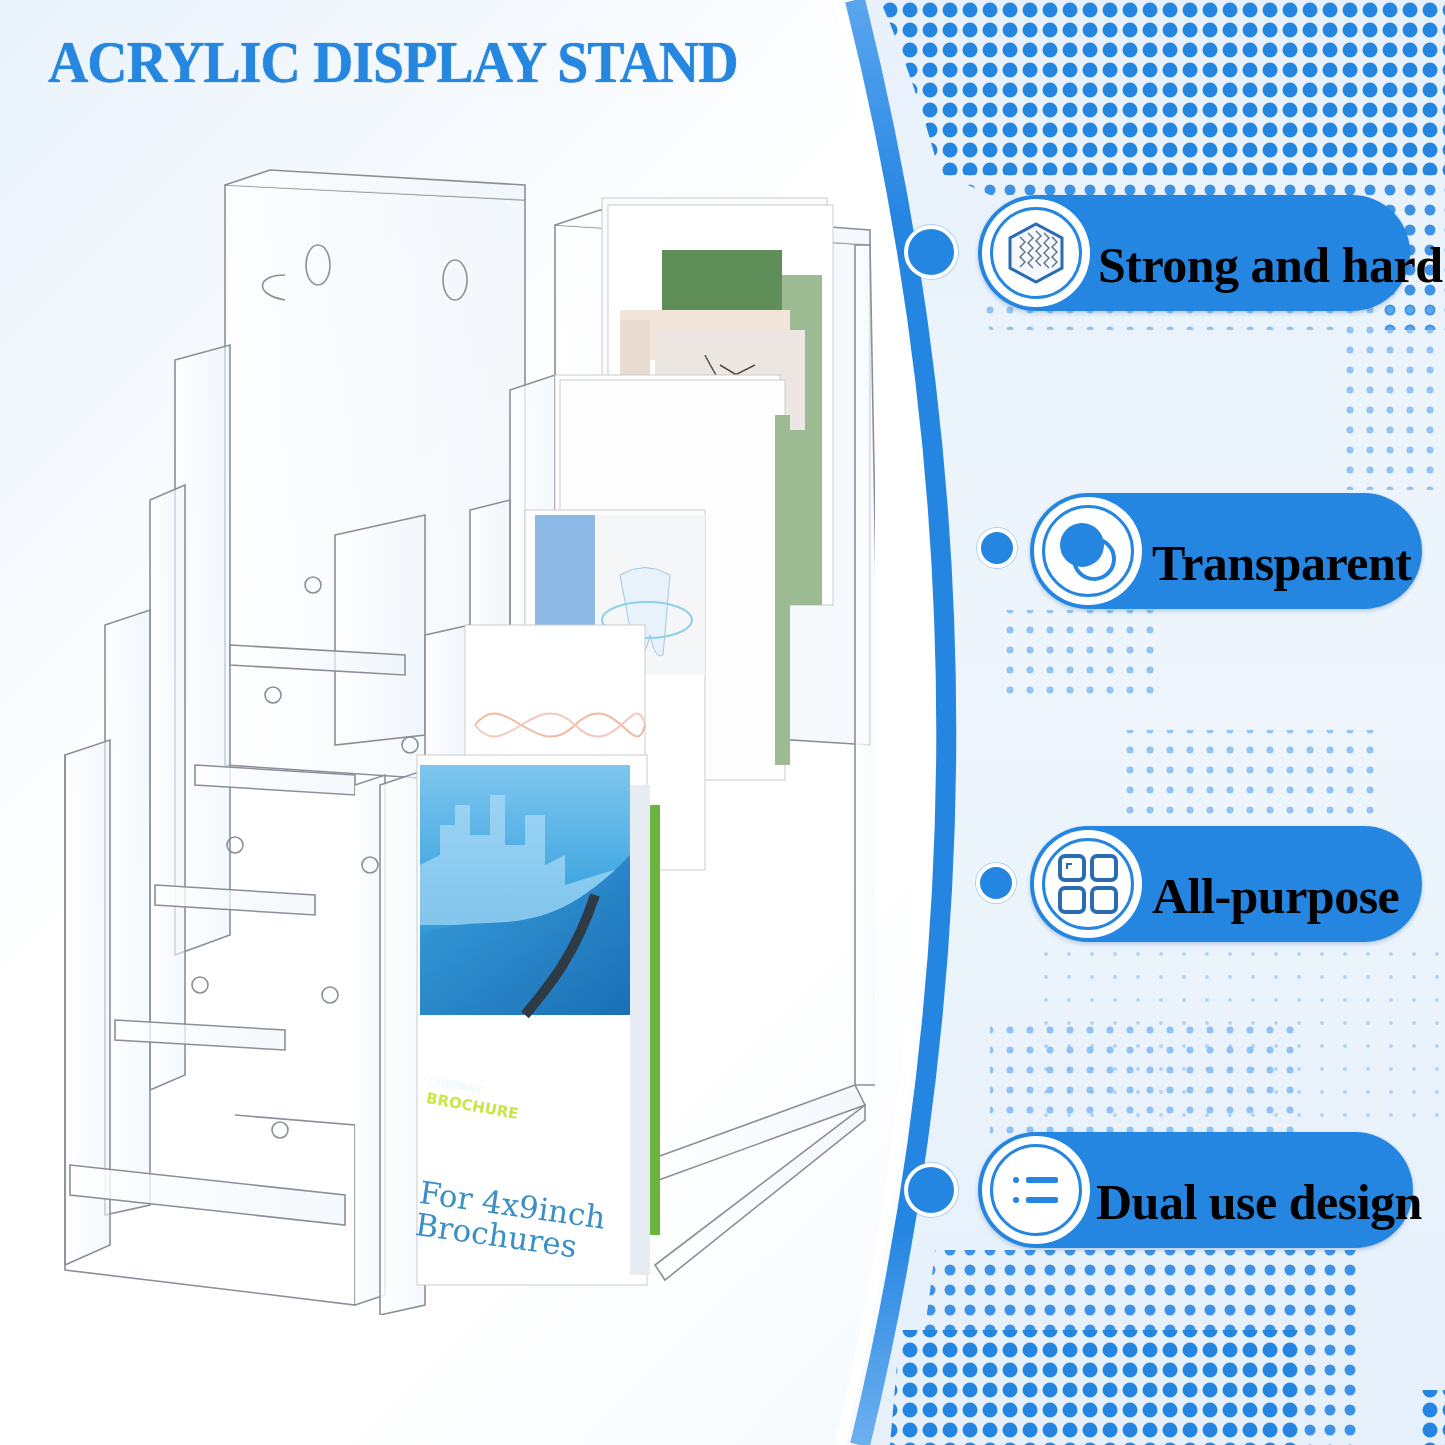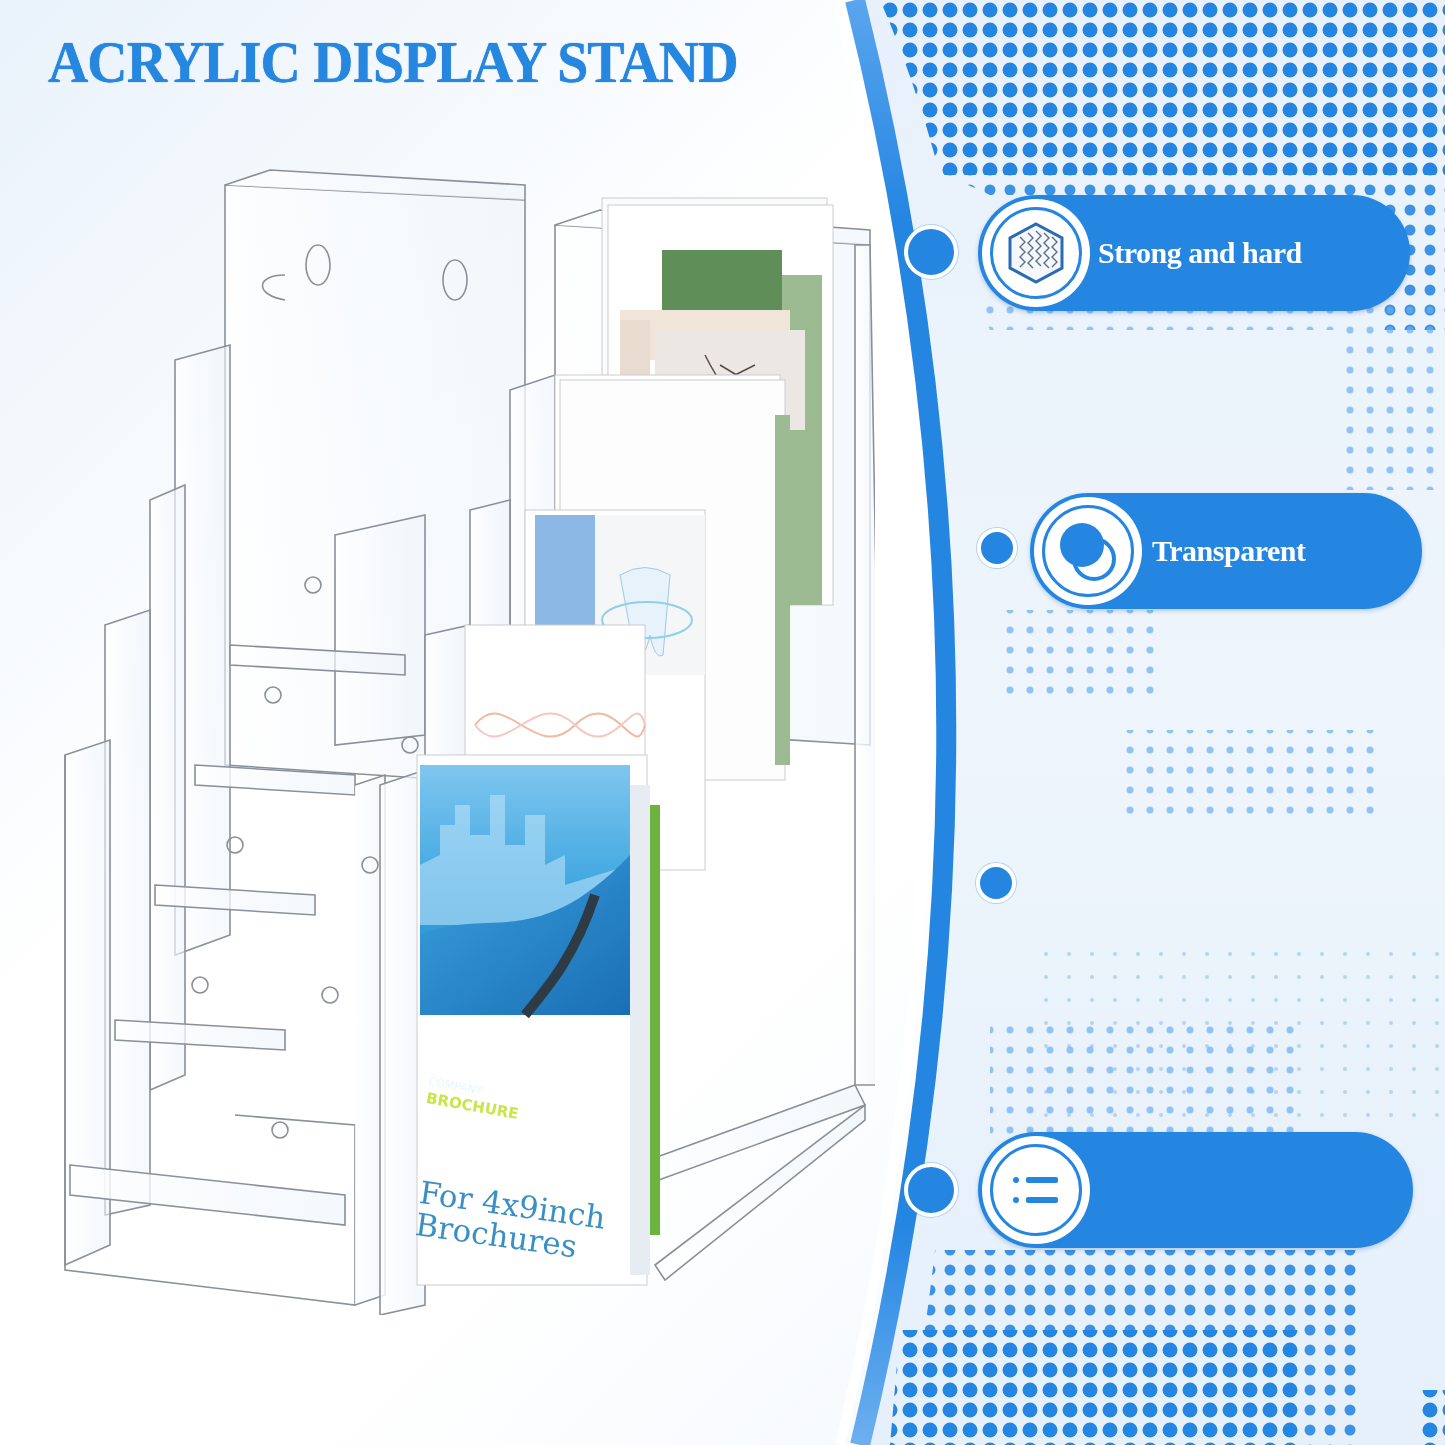--- a/index.html
+++ b/index.html
@@ -12,22 +12,22 @@
          transform:scaleX(0.93);transform-origin:left top;white-space:nowrap;
          text-shadow:0 0 1px #1c6fc0;}
   .right-bg{position:absolute;left:0;top:0;width:1445px;height:1445px;}
   .stand{position:absolute;left:55px;top:165px;width:820px;height:1150px;}
   .feature{position:absolute;height:116px;border-radius:58px;background:#2586e2;
            box-shadow:0 2px 4px rgba(20,80,160,0.25);}
   .feature .icon-ring{position:absolute;left:4px;top:4px;width:108px;height:108px;border-radius:50%;
            background:#fff;}
   .feature .icon-inner{position:absolute;left:8px;top:8px;width:92px;height:92px;border-radius:50%;
            border:3px solid #2586e2;box-sizing:border-box;display:flex;align-items:center;justify-content:center;}
-  .feature .label{position:absolute;top:0;height:116px;display:flex;align-items:center;
-           color:#ffffff;font-weight:bold;font-size:30px;white-space:nowrap;
+  .feature .label{position:absolute;top:12px;height:116px;display:flex;align-items:center;
+           color:#000000;font-weight:bold;font-size:50px;white-space:nowrap;
            font-family:"Liberation Serif","DejaVu Serif",serif;letter-spacing:-0.5px;}
   .node{position:absolute;width:46px;height:46px;border-radius:50%;background:#2586e2;
         border:4px solid #fff;box-sizing:border-box;box-shadow:0 0 0 1px rgba(37,134,226,0.3);}
   .brochure-text{position:absolute;font-family:"DejaVu Serif","Liberation Serif",serif;
         color:#3a8fc4;font-size:31px;line-height:32px;transform:rotate(8deg);transform-origin:left top;white-space:nowrap;}
   .cb1{position:absolute;font-family:"DejaVu Sans",sans-serif;font-size:11px;color:#e8f6ff;transform:rotate(10deg);transform-origin:left top;}
   .cb2{position:absolute;font-family:"DejaVu Sans",sans-serif;font-weight:bold;font-size:15px;color:#c8e64a;transform:rotate(10deg);transform-origin:left top;}
 </style>
 </head>
 <body>
@@ -223,27 +223,44 @@
       <div class="icon-inner">
         <svg width="64" height="64" viewBox="0 0 64 64">
           <circle cx="38" cy="40" r="20" fill="#fff" stroke="#2586e2" stroke-width="4"></circle>
           <circle cx="26" cy="26" r="22" fill="#2586e2"></circle>
         </svg>
       </div>
     </div>
     <div class="label" style="left:122px;text-align:center;">Transparent</div>
   </div>
 
+  <div class="feature" style="left:1030px;top:826px;width:392px;">
+    <div class="icon-ring">
+      <div class="icon-inner">
+        <svg width="62" height="62" viewBox="0 0 62 62">
+          <g fill="none" stroke="#2a6cb3" stroke-width="4">
+            <rect x="3" y="3" width="24" height="24" rx="5"></rect>
+            <rect x="35" y="3" width="24" height="24" rx="5"></rect>
+            <rect x="3" y="35" width="24" height="24" rx="5"></rect>
+            <rect x="35" y="35" width="24" height="24" rx="5"></rect>
+          </g>
+          <path d="M10 16 V11 H15" stroke="#2a6cb3" stroke-width="2" fill="none"></path>
+        </svg>
+      </div>
+    </div>
+    <div class="label" style="left:122px;">All-purpose</div>
+  </div>
 
   <div class="feature" style="left:978px;top:1132px;width:435px;">
     <div class="icon-ring">
       <div class="icon-inner">
         <svg width="60" height="40" viewBox="0 0 60 40">
           <circle cx="10" cy="10" r="3" fill="#2586e2"></circle>
           <circle cx="10" cy="30" r="3" fill="#2586e2"></circle>
           <rect x="20" y="7" width="32" height="6" rx="2" fill="#2586e2"></rect>
           <rect x="20" y="27" width="32" height="6" rx="2" fill="#2586e2"></rect>
         </svg>
       </div>
     </div>
+    <div class="label" style="left:118px;">Dual use design</div>
   </div>
 
 </div>
 
 </body></html>

